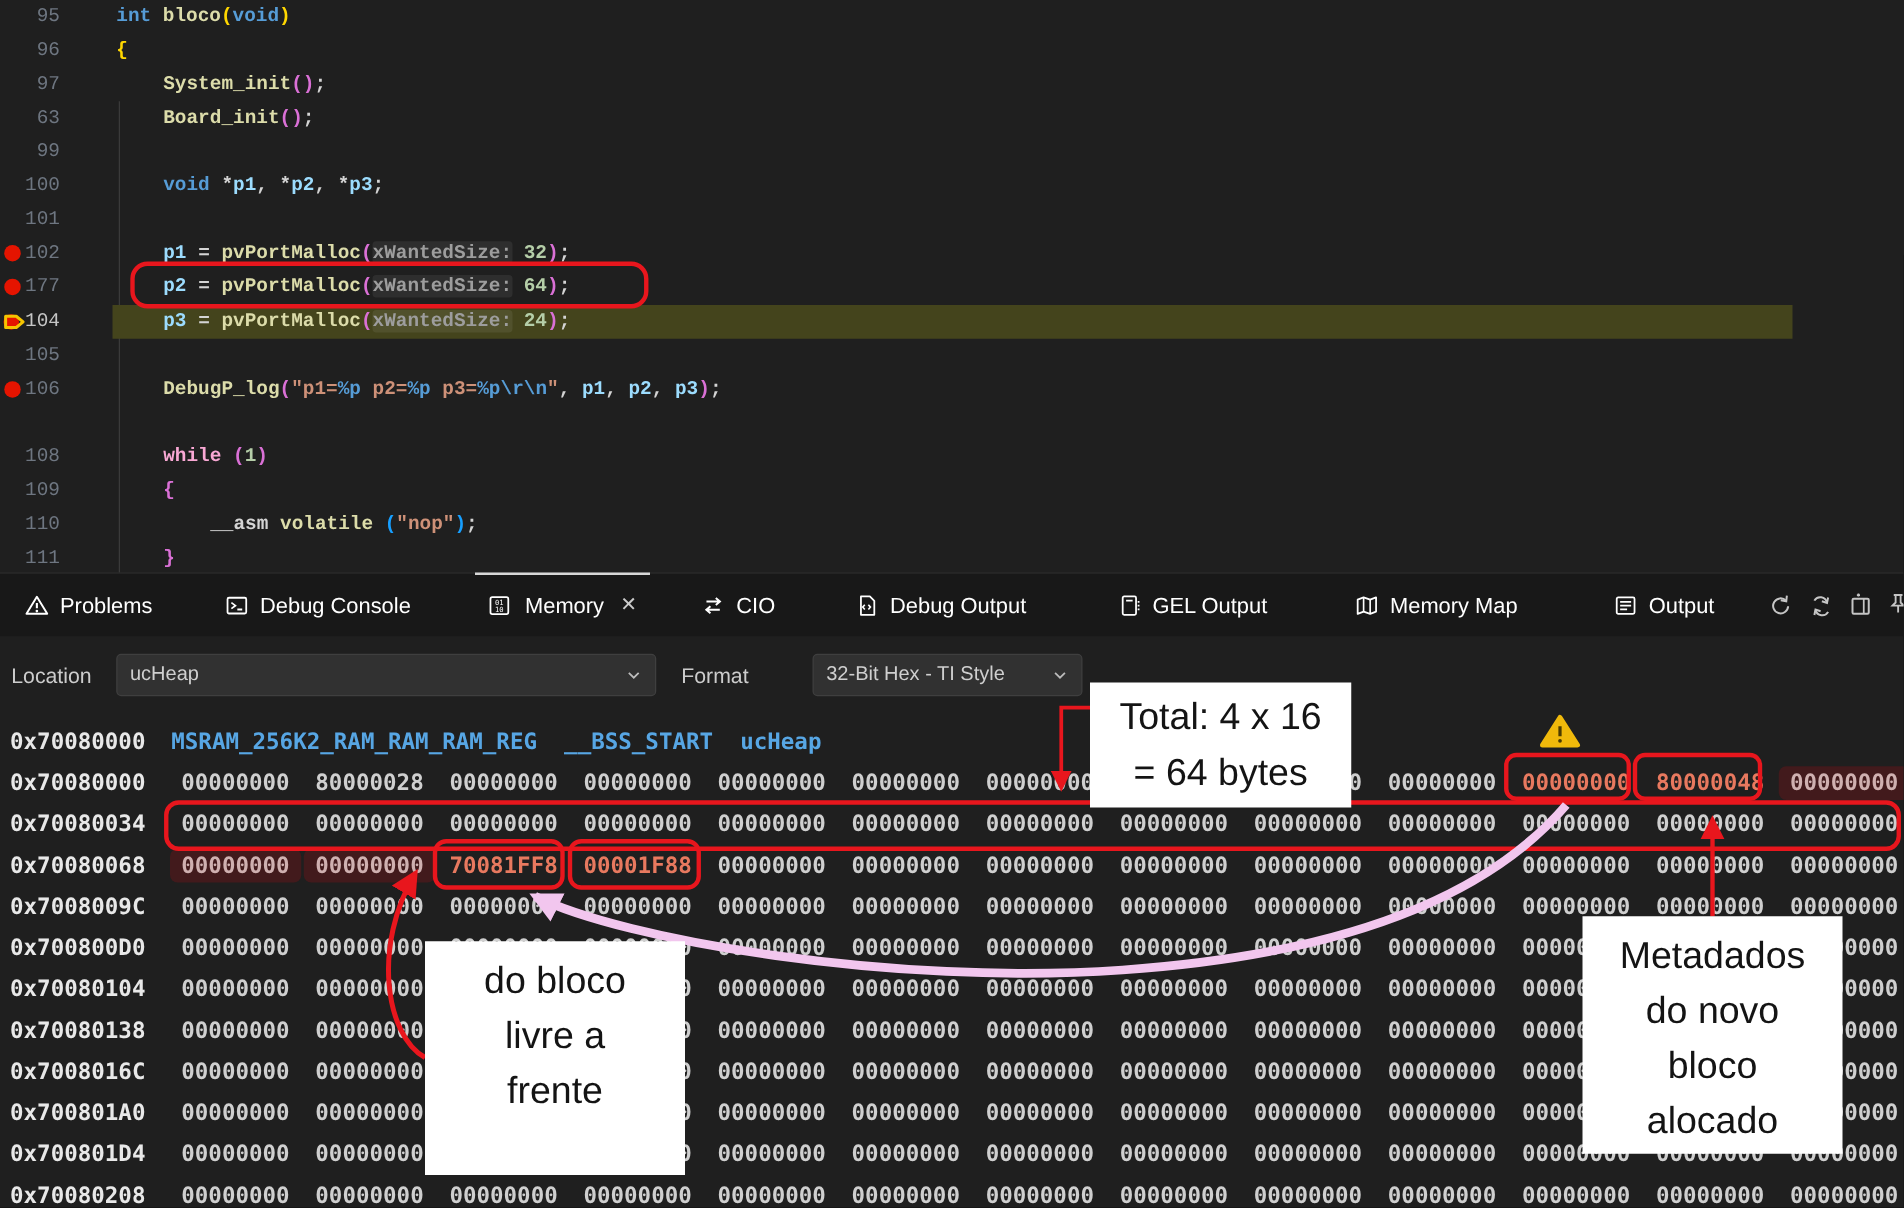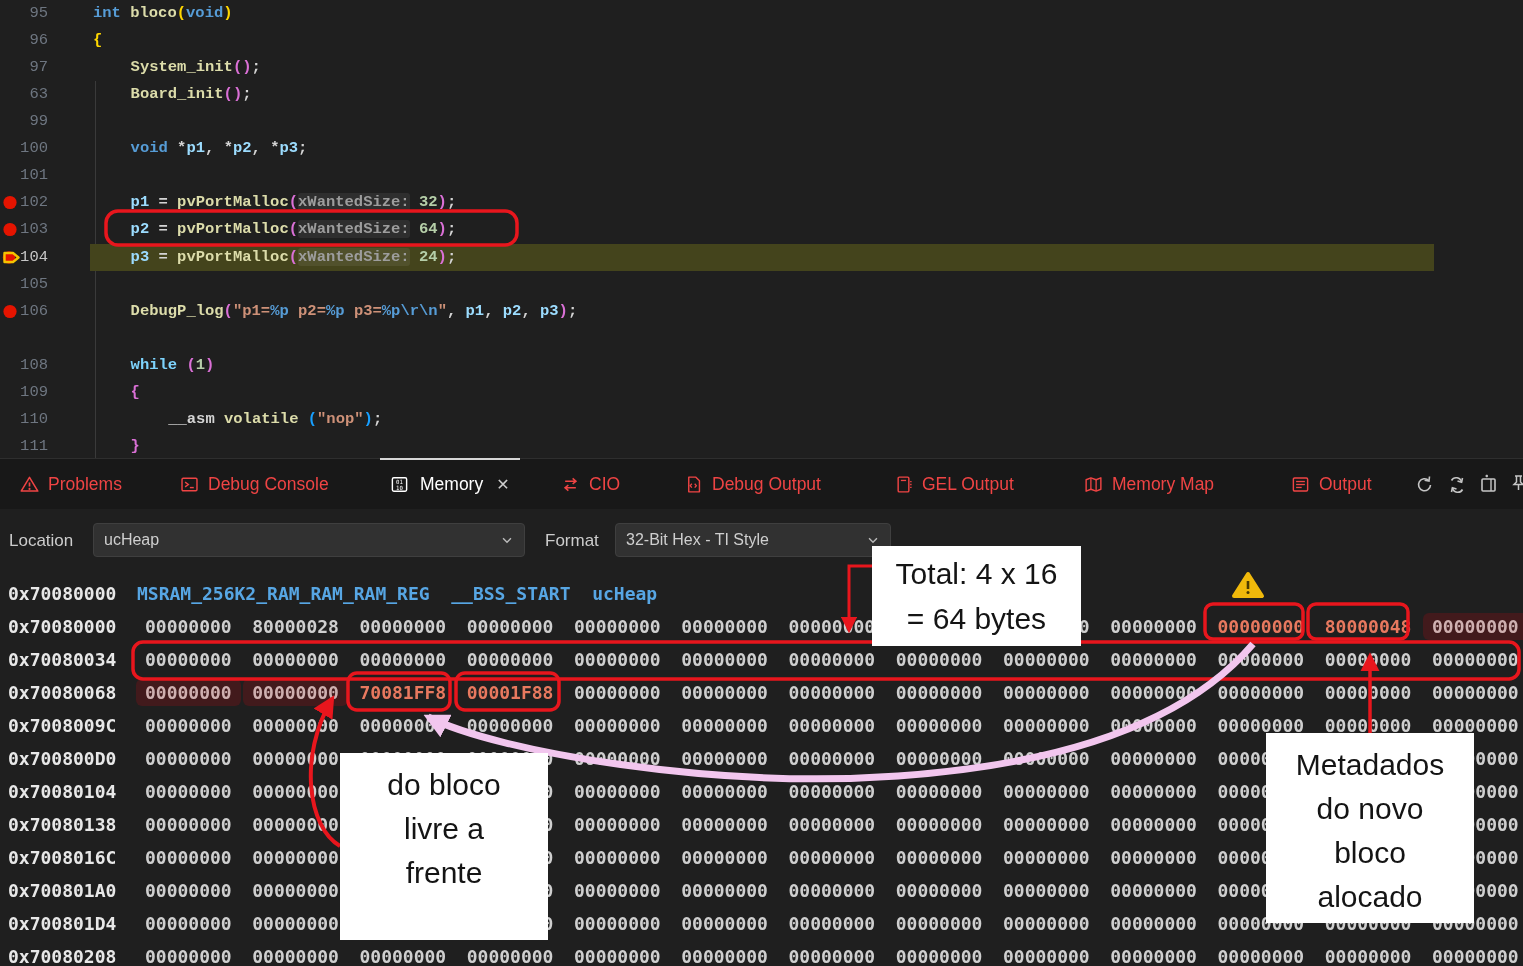--- a/index.html
+++ b/index.html
@@ -10,29 +10,29 @@
   .line{position:absolute;left:0;width:100%;height:27px;white-space:pre;
         font-family:Liberation Mono, monospace;font-size:15.5px;font-weight:bold;
         line-height:27px;}
   .line .hl{position:absolute;left:90px;top:0;width:1344px;height:27px;background:#44441c;}
   .lnum{position:absolute;left:0;top:0;width:48px;text-align:right;color:#6e7681;font-weight:normal;}
   .line.current .lnum{color:#c6c6c6;}
   .bpicon{position:absolute;left:2px;top:5px;width:22px;height:17px;}
   .code{position:absolute;top:0;left:93px;}
   .indent-guide{position:absolute;left:95px;top:81px;width:1px;height:379px;background:#3a3a3a;}
   .tok-kw{color:#569CD6}.tok-fn{color:#DCDCAA}.tok-var{color:#9CDCFE}.tok-num{color:#B5CEA8}
-  .tok-str{color:#CE9178}.tok-fmt{color:#569CD6}.tok-pl{color:#D4D4D4}.tok-ctl{color:#7dd3fc}
+  .tok-str{color:#CE9178}.tok-fmt{color:#569CD6}.tok-pl{color:#D4D4D4}.tok-ctl{color:#f9a8d4}
   .tok-b1{color:#FFD700}.tok-b2{color:#DA70D6}.tok-b3{color:#179FFF}
   .tok-hint{color:#9d9d9d;background:rgba(255,255,255,.07);border-radius:3px;}
   
   #panel{position:absolute;left:0;top:458px;width:1523px;height:508px;background:#1f1f1f;
          border-top:1px solid #2e2e2e;}
   #tabbar{position:absolute;left:0;top:0;width:100%;height:50px;background:#181818;}
   .tab{position:absolute;top:0;height:50px;display:flex;align-items:center;gap:9px;
-       padding:0 10px;color:#ef4444;font-size:17.5px;cursor:pointer;}
+       padding:0 10px;color:#ffffff;font-size:17.5px;cursor:pointer;}
   .tab.active{color:#fff;gap:11px;}
   .tab.active::before{content:'';position:absolute;left:0;top:-1px;width:100%;height:2px;background:#d7d7d7;}
   .tab svg{width:19px;height:19px;}
   .tab .close{font-size:16px;color:#cccccc;margin-left:2px;}
   .ptool{position:absolute;top:14px;width:22px;height:22px;color:#c5c5c5;}
   .ptool svg{width:22px;height:22px;}
   
   .fieldlabel{position:absolute;color:#cccccc;font-size:17px;top:72px;}
   .combo{position:absolute;top:64px;height:34px;background:#313131;border:1px solid #3f3f3f;
          border-radius:4px;color:#cfcfcf;font-size:16px;display:flex;align-items:center;
@@ -68,21 +68,21 @@
       <div class="line" style="top: 54.12px;"><span class="lnum">97</span><span class="code" style="left: 130.6px;"><span class="tok-fn">System_init</span><span class="tok-b2">(</span><span class="tok-b2">)</span><span class="tok-pl">;</span></span></div>
       <div class="line" style="top: 81.18px;"><span class="lnum">63</span><span class="code" style="left: 130.6px;"><span class="tok-fn">Board_init</span><span class="tok-b2">(</span><span class="tok-b2">)</span><span class="tok-pl">;</span></span></div>
       <div class="line" style="top: 108.24px;"><span class="lnum">99</span><span class="code" style="left: 130.6px;"></span></div>
       <div class="line" style="top: 135.3px;"><span class="lnum">100</span><span class="code" style="left: 130.6px;"><span class="tok-kw">void</span><span class="tok-pl"> *</span><span class="tok-var">p1</span><span class="tok-pl">, *</span><span class="tok-var">p2</span><span class="tok-pl">, *</span><span class="tok-var">p3</span><span class="tok-pl">;</span></span></div>
       <div class="line" style="top: 162.36px;"><span class="lnum">101</span><span class="code" style="left: 130.6px;"></span></div>
       <div class="line" style="top: 189.42px;"><div class="bpicon"><svg viewBox="0 0 22 17">
             <circle cx="8" cy="8.5" r="6.6" fill="#e51400"></circle>
           </svg></div><span class="lnum">102</span><span class="code" style="left: 130.6px;"><span class="tok-var">p1</span><span class="tok-pl"> = </span><span class="tok-fn">pvPortMalloc</span><span class="tok-b2">(</span><span class="tok-hint">xWantedSize:</span><span class="tok-pl"> </span><span class="tok-num">32</span><span class="tok-b2">)</span><span class="tok-pl">;</span></span></div>
       <div class="line" style="top: 216.48px;"><div class="bpicon"><svg viewBox="0 0 22 17">
             <circle cx="8" cy="8.5" r="6.6" fill="#e51400"></circle>
-          </svg></div><span class="lnum">103</span><span class="code" style="left: 130.6px;"><span class="tok-var">p2</span><span class="tok-pl"> = </span><span class="tok-fn">pvPortMalloc</span><span class="tok-b2">(</span><span class="tok-hint">xWantedSize:</span><span class="tok-pl"> </span><span class="tok-num">64</span><span class="tok-b2">)</span><span class="tok-pl">;</span></span></div>
+          </svg></div><span class="lnum">177</span><span class="code" style="left: 130.6px;"><span class="tok-var">p2</span><span class="tok-pl"> = </span><span class="tok-fn">pvPortMalloc</span><span class="tok-b2">(</span><span class="tok-hint">xWantedSize:</span><span class="tok-pl"> </span><span class="tok-num">64</span><span class="tok-b2">)</span><span class="tok-pl">;</span></span></div>
       <div class="line current" style="top: 243.54px;"><div class="hl"></div><div class="bpicon"><svg viewBox="0 0 22 17">
             <circle cx="7" cy="8.5" r="6.2" fill="#e51400"></circle>
             <path d="M2.5 4 L11 4 L16.5 8.5 L11 13 L2.5 13 Z" fill="none" stroke="#f5c400" stroke-width="2.4" stroke-linejoin="round"></path>
           </svg></div><span class="lnum">104</span><span class="code" style="left: 130.6px;"><span class="tok-var">p3</span><span class="tok-pl"> = </span><span class="tok-fn">pvPortMalloc</span><span class="tok-b2">(</span><span class="tok-hint">xWantedSize:</span><span class="tok-pl"> </span><span class="tok-num">24</span><span class="tok-b2">)</span><span class="tok-pl">;</span></span></div>
       <div class="line" style="top: 270.6px;"><span class="lnum">105</span><span class="code" style="left: 130.6px;"></span></div>
       <div class="line" style="top: 297.66px;"><div class="bpicon"><svg viewBox="0 0 22 17">
             <circle cx="8" cy="8.5" r="6.6" fill="#e51400"></circle>
           </svg></div><span class="lnum">106</span><span class="code" style="left: 130.6px;"><span class="tok-fn">DebugP_log</span><span class="tok-b2">(</span><span class="tok-str">"p1=</span><span class="tok-fmt">%p</span><span class="tok-str"> p2=</span><span class="tok-fmt">%p</span><span class="tok-str"> p3=</span><span class="tok-fmt">%p</span><span class="tok-fmt">\r\n</span><span class="tok-str">"</span><span class="tok-pl">, </span><span class="tok-var">p1</span><span class="tok-pl">, </span><span class="tok-var">p2</span><span class="tok-pl">, </span><span class="tok-var">p3</span><span class="tok-b2">)</span><span class="tok-pl">;</span></span></div>
       <div class="line" style="top: 351.78px;"><span class="lnum">108</span><span class="code" style="left: 130.6px;"><span class="tok-ctl">while</span><span class="tok-pl"> </span><span class="tok-b2">(</span><span class="tok-num">1</span><span class="tok-b2">)</span></span></div>
       <div class="line" style="top: 378.84px;"><span class="lnum">109</span><span class="code" style="left: 130.6px;"><span class="tok-b2">{</span></span></div>
@@ -179,21 +179,21 @@
       </div>
 
     <div class="fieldlabel" style="left:9px">Location</div>
     <div class="combo" style="left:93px;width:432px">
       <span class="val">ucHeap</span>
       <svg viewBox="0 0 16 16">
         <path d="M3.5 6 L8 10.5 L12.5 6" fill="none" stroke="currentColor" stroke-width="1.6"></path>
         </svg>
     </div>
     <div class="fieldlabel" style="left:545px">Format</div>
-    <div class="combo" style="left:615px;width:276px">
+    <div class="combo" style="left:650px;width:216px">
       <span class="val">32-Bit Hex - TI Style</span>
       <svg viewBox="0 0 16 16">
         <path d="M3.5 6 L8 10.5 L12.5 6" fill="none" stroke="currentColor" stroke-width="1.6"></path>
         </svg>
     </div>
 
     <div id="memory">
         <div>
           <span class="maddr" style="left: 8px; top: 4px;">0x70080000</span>
           <span class="msym" style="left: 137px; top: 4px;">MSRAM_256K2_RAM_RAM_RAM_REG  __BSS_START  ucHeap</span>

